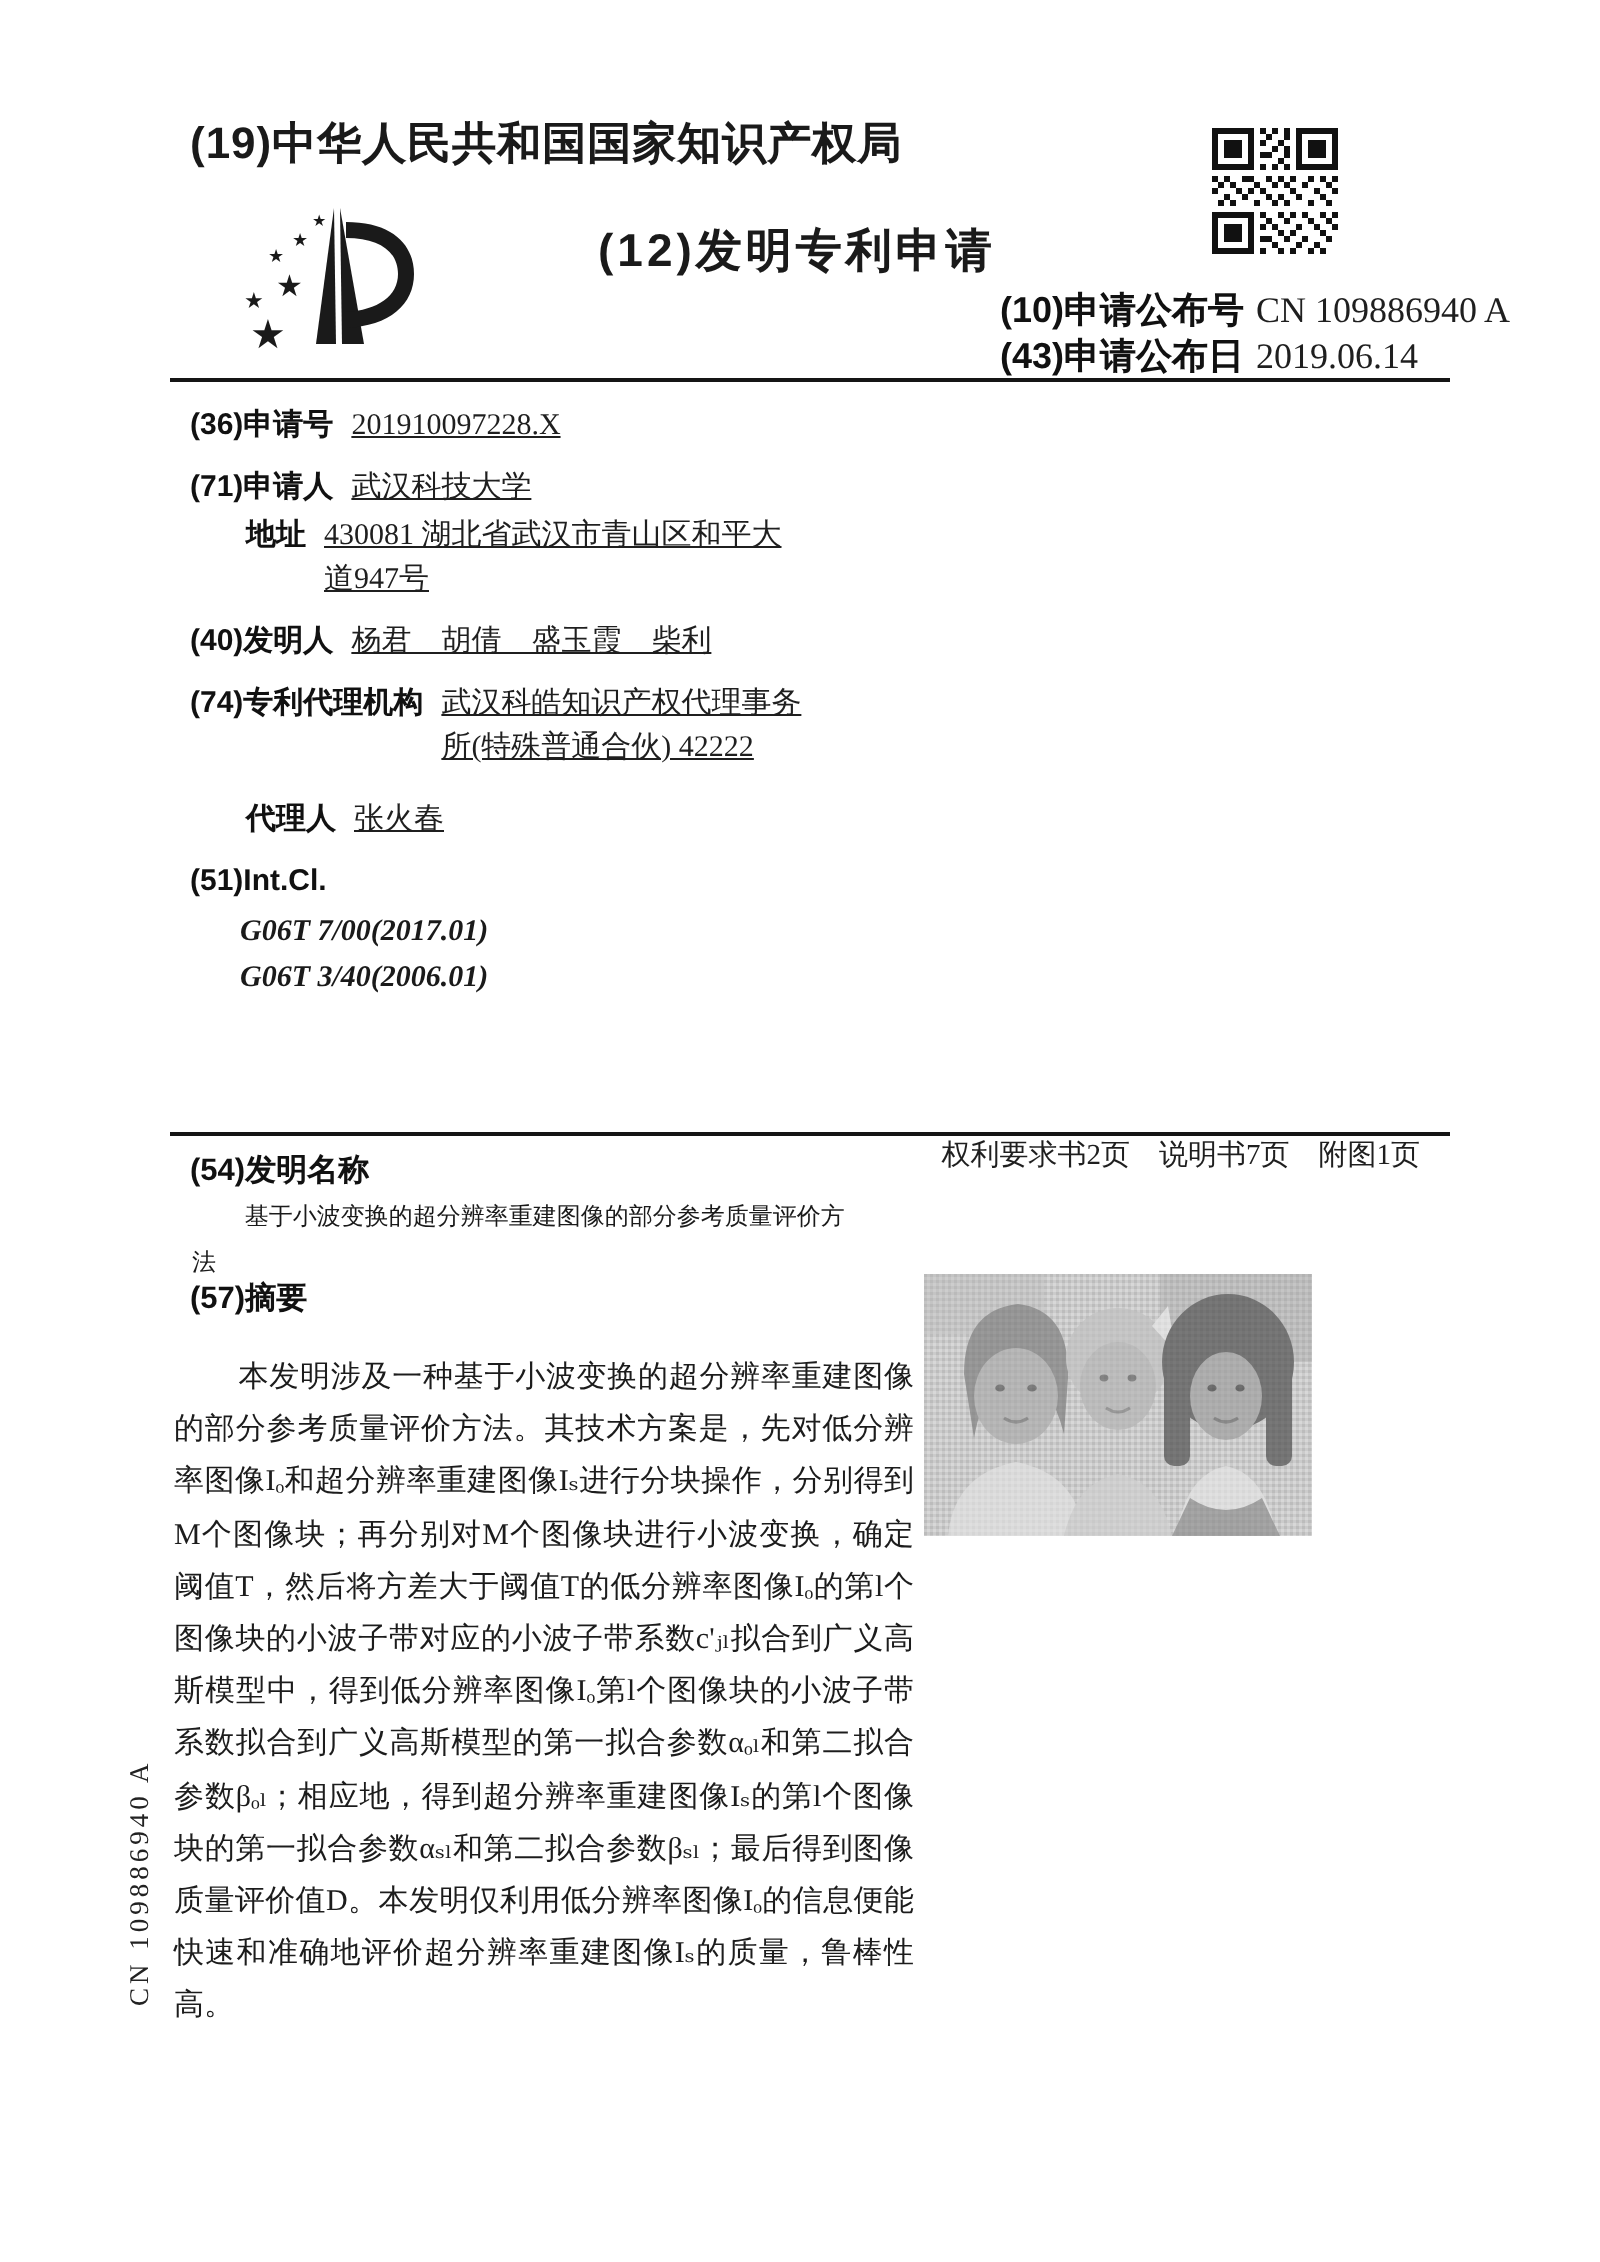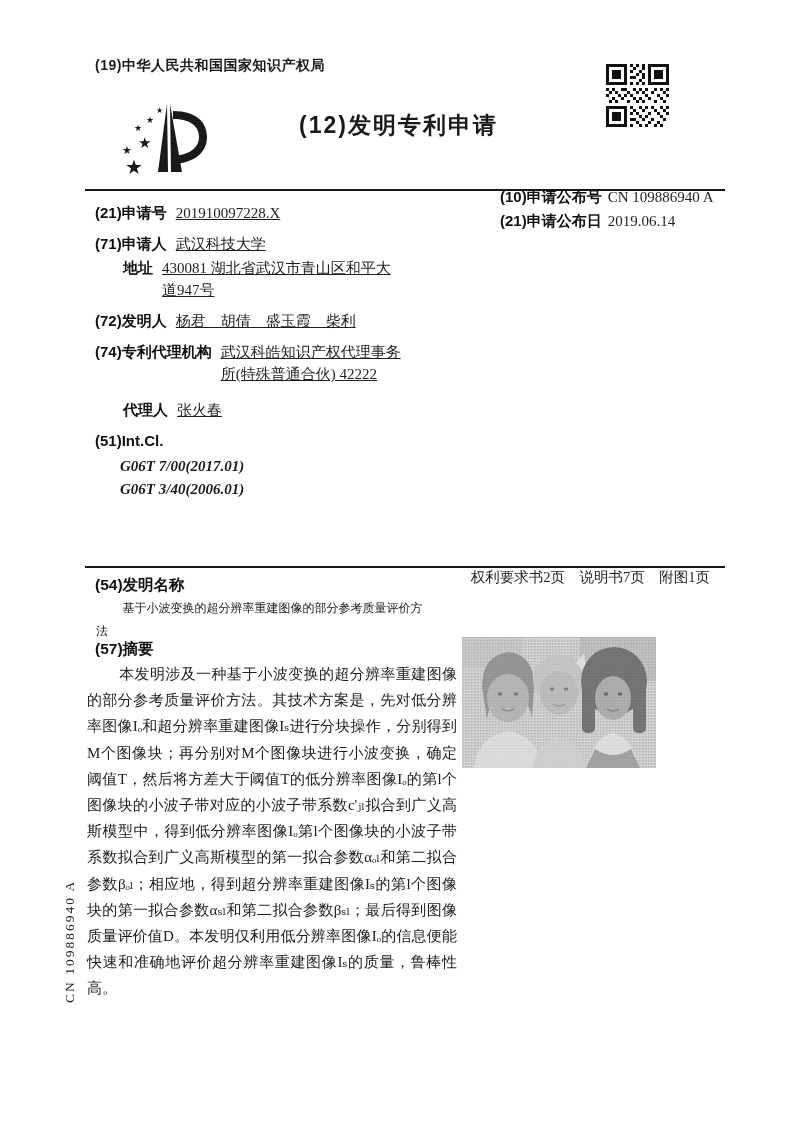--- a/index.html
+++ b/index.html
@@ -4,27 +4,27 @@
 <style>
   html,body{margin:0;padding:0;background:#e9e9e9;}
   .page{
     position:relative;width:800px;height:1131px;margin:0 auto;
     background:#ffffff;overflow:hidden;
     font-family:"Liberation Serif","DejaVu Serif",serif;color:#1a1a1a;
   }
   .lbl{font-family:"Liberation Sans","DejaVu Sans",sans-serif;font-weight:bold;color:#111;}
   .val{font-family:"Liberation Serif","DejaVu Serif",serif;color:#1f1f1f;}
 
-  .office{position:absolute;left:95px;top:57px;font-size:14px;letter-spacing:.5px;
+  .office{position:absolute;left:95px;top:57px;font-size:22px;letter-spacing:.5px;
     font-family:"Liberation Sans","DejaVu Sans",sans-serif;font-weight:bold;}
   .qr{position:absolute;left:606px;top:64px;width:63px;height:63px;}
   .logo{position:absolute;left:115px;top:100px;width:100px;height:90px;}
   .doc-type{position:absolute;left:299px;top:110px;font-size:23px;letter-spacing:2px;
     font-family:"Liberation Sans","DejaVu Sans",sans-serif;font-weight:bold;}
-  .pub-block{position:absolute;left:500px;top:144px;font-size:15px;line-height:23px;white-space:nowrap;margin-top:41px;}
+  .pub-block{position:absolute;left:500px;top:144px;font-size:18px;line-height:23px;white-space:nowrap;}
   .pub-block .val{margin-left:6px;}
 
   .rule{position:absolute;left:85px;width:640px;height:2px;background:#151515;}
   .rule1{top:189px;}
   .rule2{top:566px;}
 
   .biblio{position:absolute;left:95px;top:202px;width:380px;font-size:15px;}
   .bib-row{margin-bottom:9px;line-height:21px;}
   .bib-row .val{margin-left:9px;text-decoration:underline;}
   .indent{margin-left:28px;}
@@ -35,21 +35,21 @@
     font-family:"Liberation Serif","DejaVu Serif",serif;}
 
   .pages-info{position:absolute;left:85px;top:568px;width:625px;text-align:right;
     font-size:14.5px;color:#1f1f1f;}
 
   .sec-label{position:absolute;left:95px;font-size:15.5px;}
   .sec54{top:575px;}
   .sec57{top:639px;}
   .title-text{position:absolute;left:96px;top:597px;width:330px;margin:0;
     font-size:12px;line-height:22.5px;text-indent:2.2em;}
-  .abstract{position:absolute;left:87px;top:661px;width:370px;margin:0;
+  .abstract{position:absolute;left:87px;top:676px;width:370px;margin:0;
     font-size:15px;line-height:26.2px;text-align:justify;text-indent:2.15em;color:#1c1c1c;}
 
   .figure{position:absolute;left:462px;top:637px;width:194px;height:131px;}
 
   .side-number{position:absolute;left:62px;top:1003px;transform:rotate(-90deg);
     transform-origin:0 0;white-space:nowrap;font-size:13.5px;letter-spacing:2px;color:#222;}
 </style>
 </head>
 <body>
 
@@ -97,38 +97,38 @@
     </svg>
   </div>
 
   <div class="doc-type">(12)发明专利申请</div>
 
   <div class="pub-block">
     <div>
       <span class="lbl">(10)申请公布号</span><span class="val">CN 109886940 A</span>
     </div>
     <div>
-      <span class="lbl">(21)申请公布日</span><span class="val">2019.06.14</span>
+      <span class="lbl">(43)申请公布日</span><span class="val">2019.06.14</span>
     </div>
   </div>
 
   <div class="rule rule1"></div>
 
   <div class="biblio">
     <div class="bib-row">
-      <span class="lbl">(21)申请号</span><span class="val">201910097228.X</span>
+      <span class="lbl">(36)申请号</span><span class="val">201910097228.X</span>
     </div>
     <div class="bib-row" style="margin-bottom:2px;">
       <span class="lbl">(71)申请人</span><span class="val">武汉科技大学</span>
     </div>
     <div class="bib-row indent">
       <span class="lbl">地址</span><span class="val wrapval addr-val">430081 湖北省武汉市青山区和平大道947号</span>
     </div>
     <div class="bib-row">
-      <span class="lbl">(72)发明人</span><span class="val">杨君　胡倩　盛玉霞　柴利</span>
+      <span class="lbl">(40)发明人</span><span class="val">杨君　胡倩　盛玉霞　柴利</span>
     </div>
     <div class="bib-row" style="margin-bottom:14px;">
       <span class="lbl">(74)专利代理机构</span><span class="val wrapval agency-val">武汉科皓知识产权代理事务所(特殊普通合伙) 42222</span>
     </div>
     <div class="bib-row indent">
       <span class="lbl">代理人</span><span class="val">张火春</span>
     </div>
     <div class="bib-row" style="margin-bottom:3px;">
       <span class="lbl">(51)Int.Cl.</span>
     </div>

